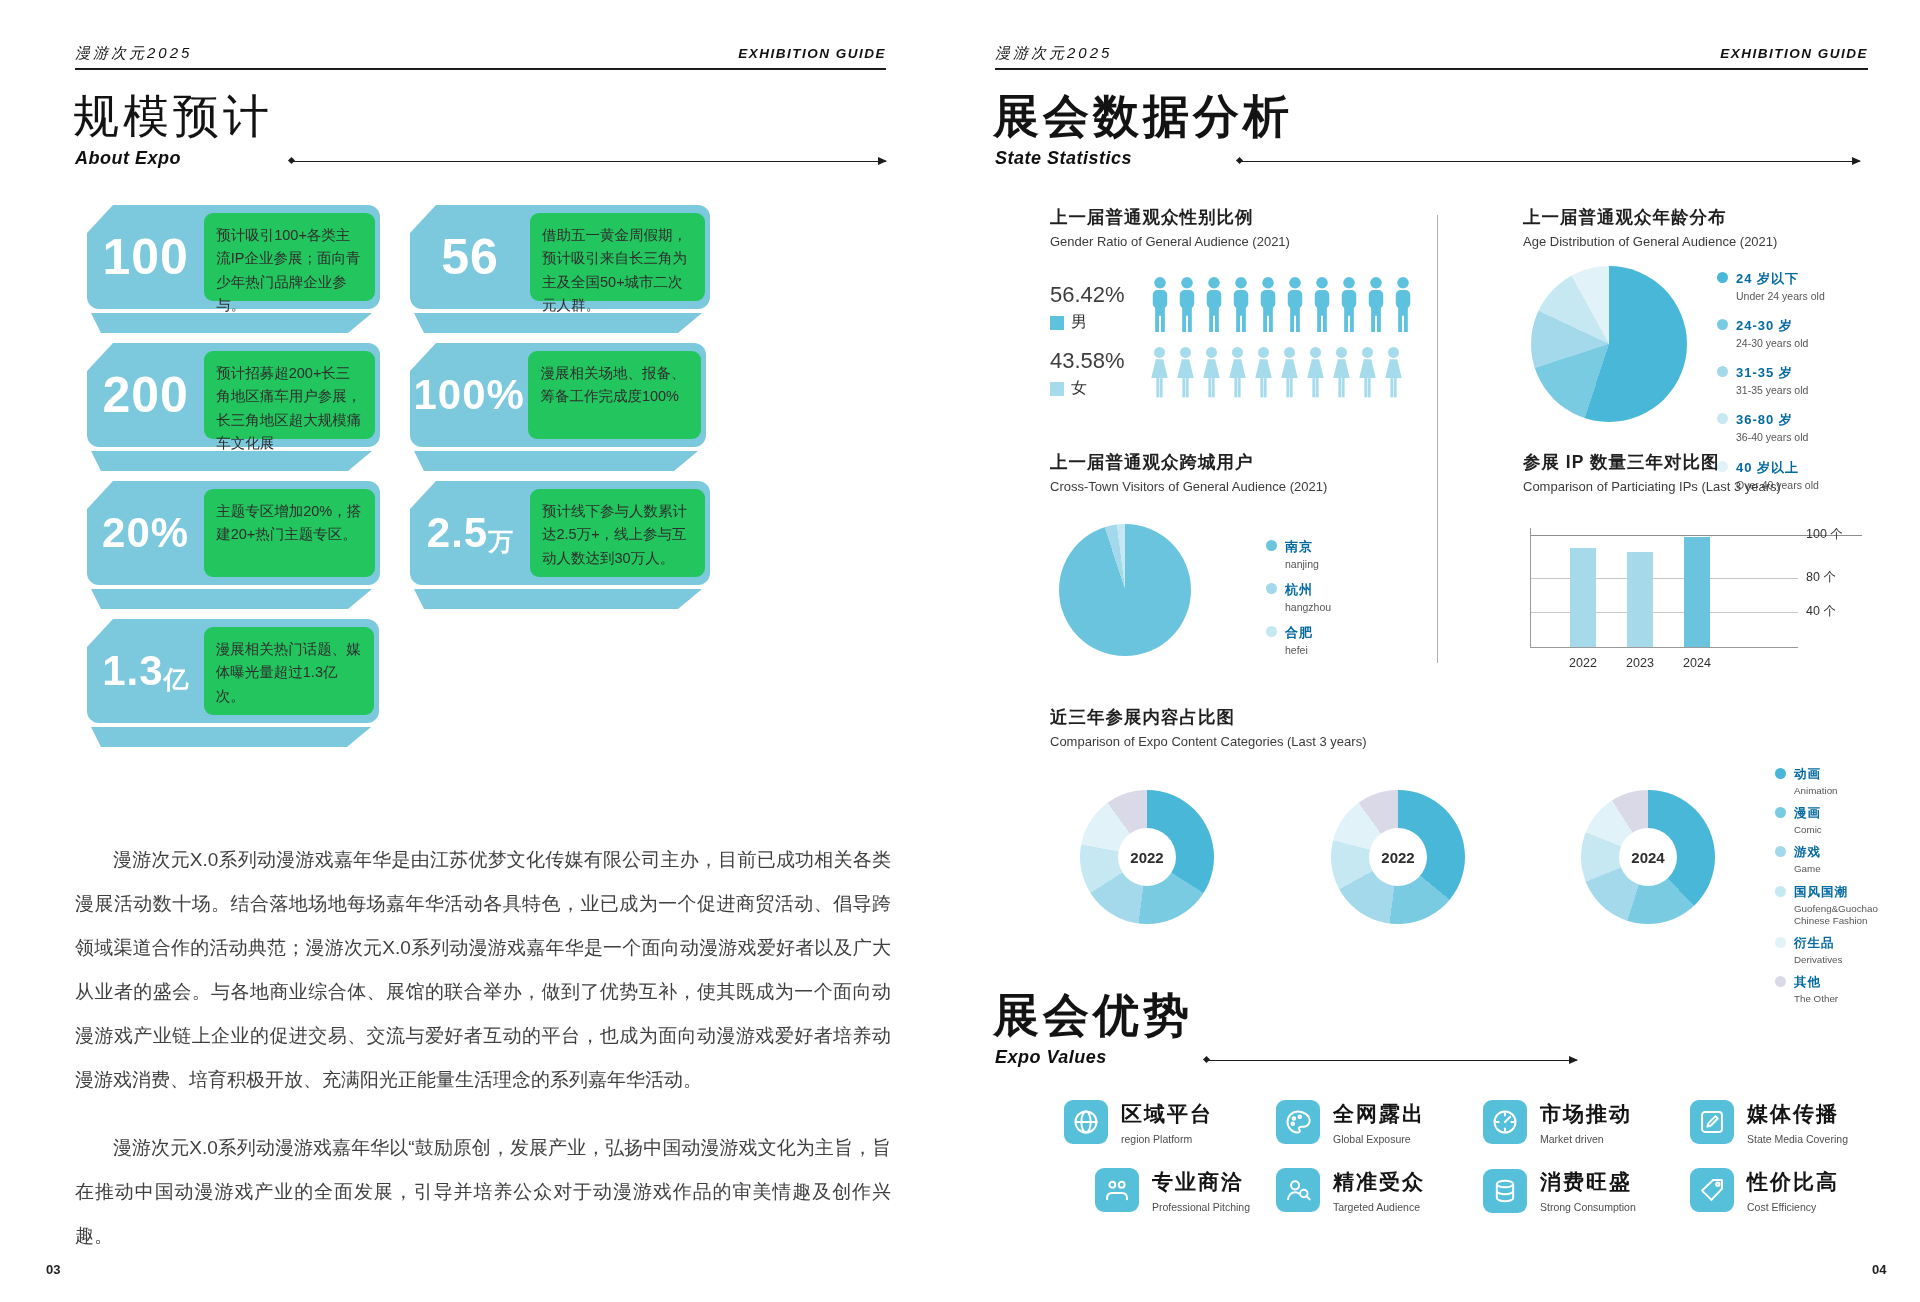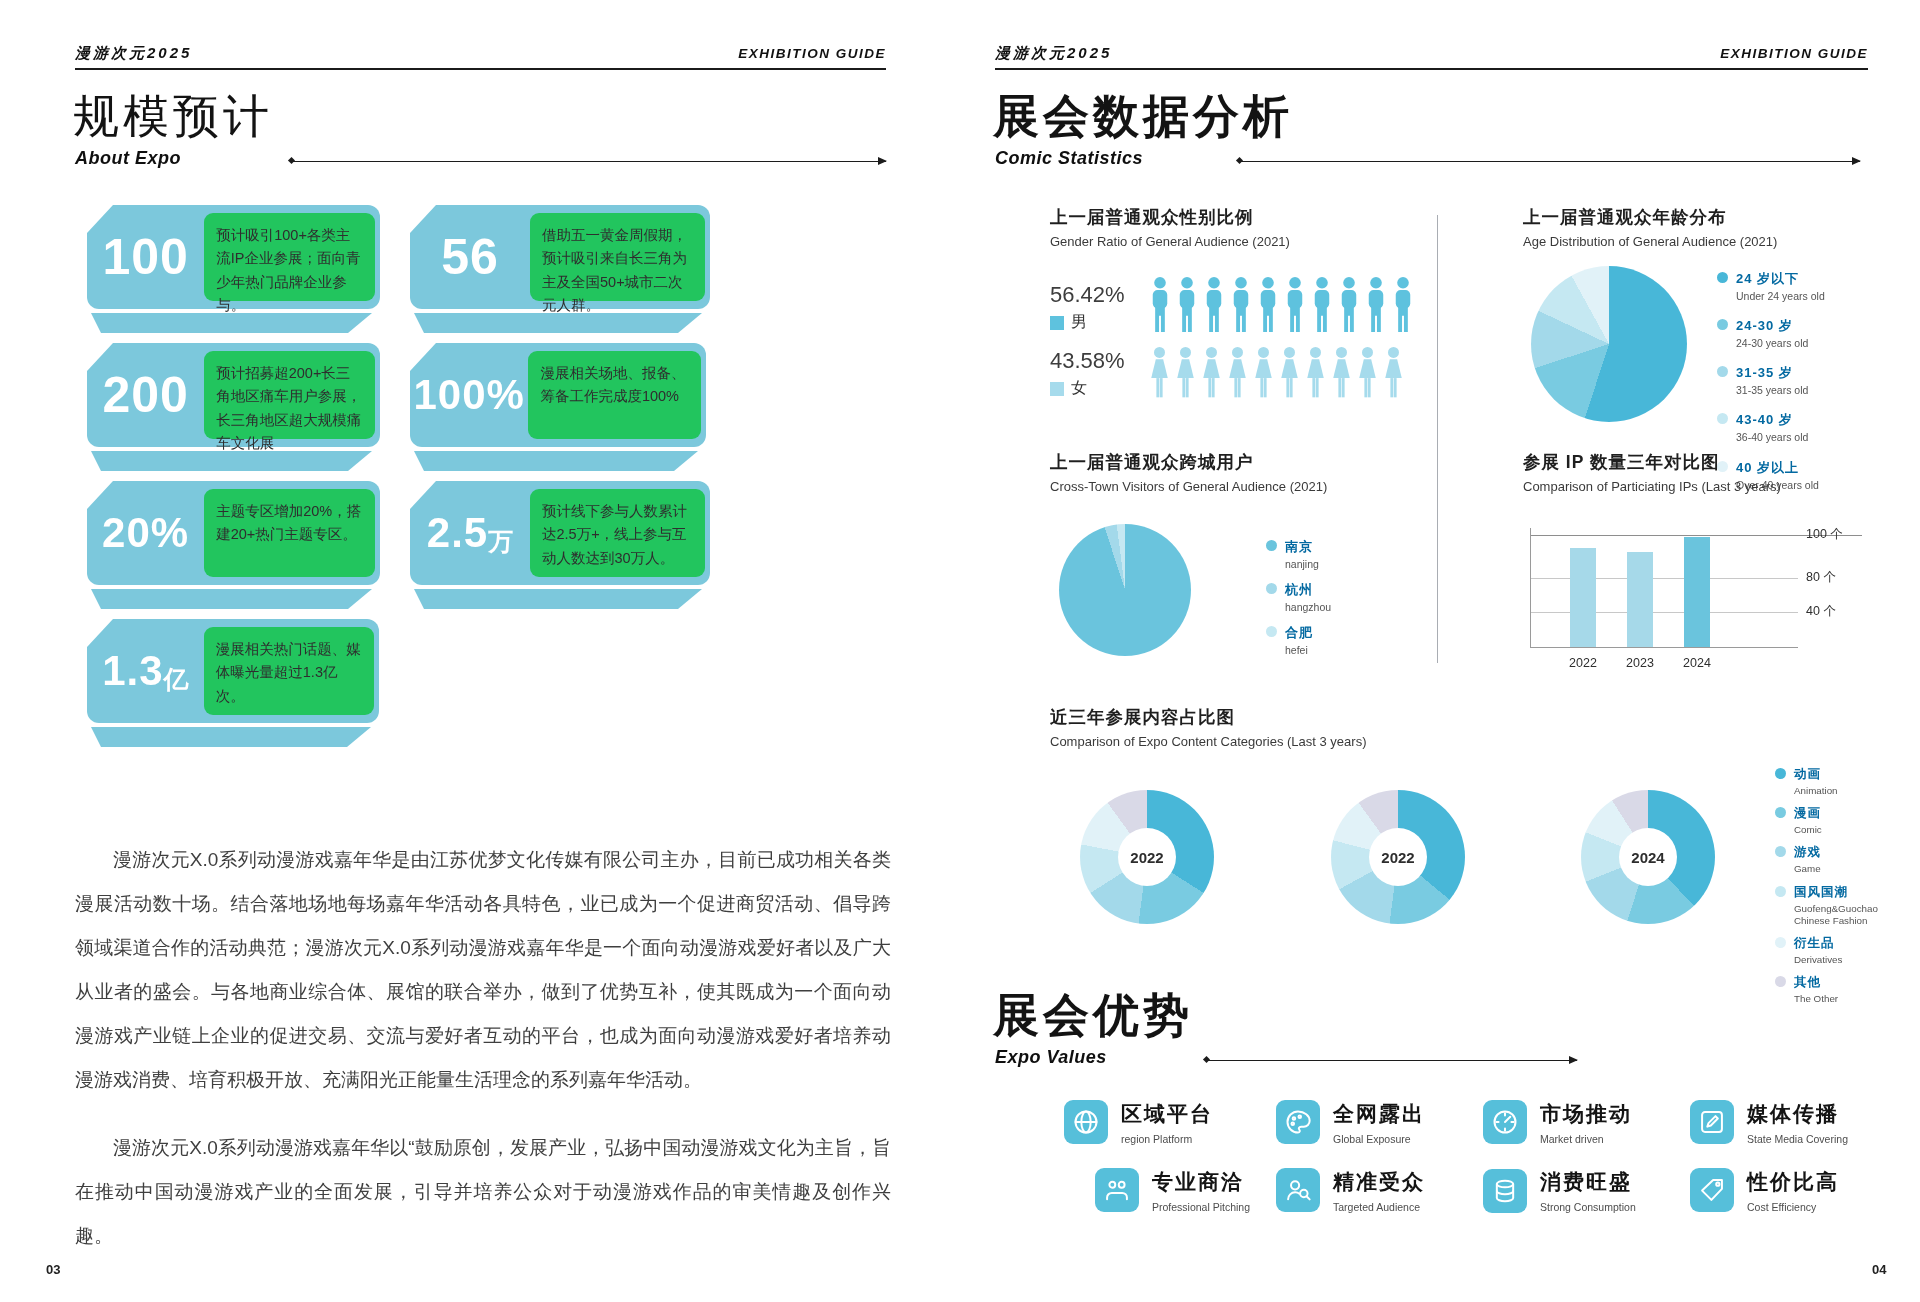--- a/index.html
+++ b/index.html
@@ -1,20 +1,20 @@
 <!DOCTYPE html>
 <html><head>
 <meta charset="utf-8">
 <style>
   html,body{margin:0;padding:0;background:#ffffff;}
   body{width:1920px;height:1302px;position:relative;overflow:hidden;
        font-family:"Liberation Sans","DejaVu Sans",sans-serif;color:#222;}
   .abs{position:absolute;}
   
-  .brand{font-weight:700;font-style:italic;font-size:15px;letter-spacing:3px;color:#111;}
+  .brand{font-weight:400;font-style:italic;font-size:15px;letter-spacing:3px;color:#111;}
   .guide{font-style:italic;font-weight:700;font-size:13.5px;letter-spacing:1.5px;color:#111;text-align:right;}
   .rule{height:2px;background:#1b1b1b;}
   .h1{font-size:46px;letter-spacing:4px;color:#131313;}
   .h1.bold{font-weight:700;}
   .sub{font-style:italic;font-weight:700;font-size:18px;color:#0f0f0f;letter-spacing:0.5px;}
   .aline{border-top:1.5px solid #1c1c1c;height:0;}
   .aline:after{content:'';position:absolute;right:-1px;top:-5px;border-left:9px solid #1c1c1c;
                border-top:4px solid transparent;border-bottom:4px solid transparent;}
   .aline:before{content:'';position:absolute;left:-1px;top:-4px;width:5px;height:5px;background:#1c1c1c;transform:rotate(45deg);}
   .pagenum{font-size:13px;font-weight:700;color:#222;}
@@ -170,21 +170,21 @@
   <p>漫游次元X.0系列动漫游戏嘉年华以“鼓励原创，发展产业，弘扬中国动漫游戏文化为主旨，旨在推动中国动漫游戏产业的全面发展，引导并培养公众对于动漫游戏作品的审美情趣及创作兴趣。</p>
 </div>
 
 <div class="abs pagenum" style="left:46px;top:1262px;">03</div>
 
 <div class="abs brand" style="left:995px;top:44px;">漫游次元2025</div>
 <div class="abs guide" style="left:1580px;top:46px;width:288px;">EXHIBITION GUIDE</div>
 <div class="abs rule" style="left:995px;top:68px;width:873px;"></div>
 
 <div class="abs h1 bold" style="left:993px;top:86px;">展会数据分析</div>
-<div class="abs sub" style="left:995px;top:148px;">Comic Statistics</div>
+<div class="abs sub" style="left:995px;top:148px;">State Statistics</div>
 <div class="abs aline" style="left:1238px;top:161px;width:622px;"></div>
 
 <div class="abs divv" style="left:1437px;top:215px;height:448px;"></div>
 
 <div class="abs section-t" style="left:1050px;top:205px;">
   <div class="cn">上一届普通观众性别比例</div>
   <div class="en">Gender Ratio of General Audience (2021)</div>
 </div>
 <div class="abs pct" style="left:1050px;top:282px;">56.42%</div>
 <div class="abs chiprow" style="left:1050px;top:312px;">
@@ -284,21 +284,21 @@
     <div class="li">
     <span class="dot" style="background: rgb(163, 217, 234);"></span>
     <div>
         <div class="cn">31-35 岁</div>
         <div class="en">31-35 years old</div>
       </div>
   </div>
     <div class="li">
     <span class="dot" style="background: rgb(197, 232, 242);"></span>
     <div>
-        <div class="cn">43-40 岁</div>
+        <div class="cn">36-80 岁</div>
         <div class="en">36-40 years old</div>
       </div>
   </div>
     <div class="li">
     <span class="dot" style="background: rgb(225, 242, 248);"></span>
     <div>
         <div class="cn">40 岁以上</div>
         <div class="en">Over 40 years old</div>
       </div>
   </div>

